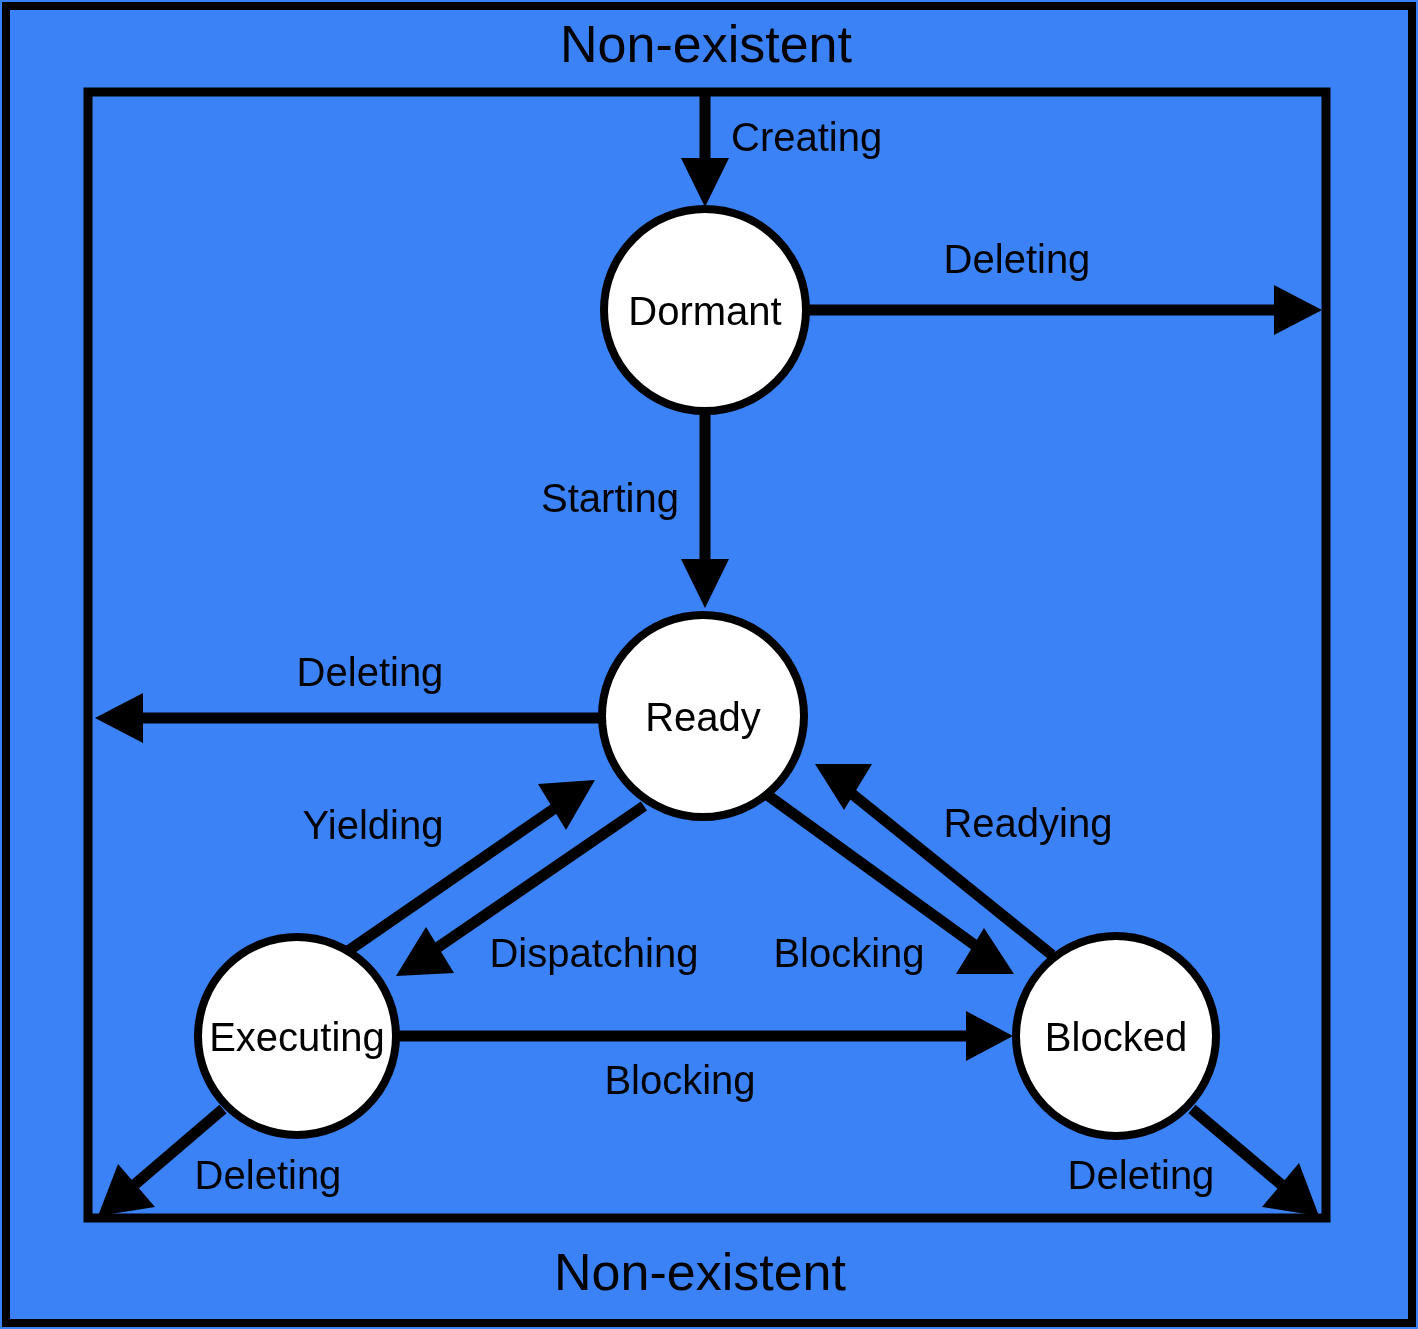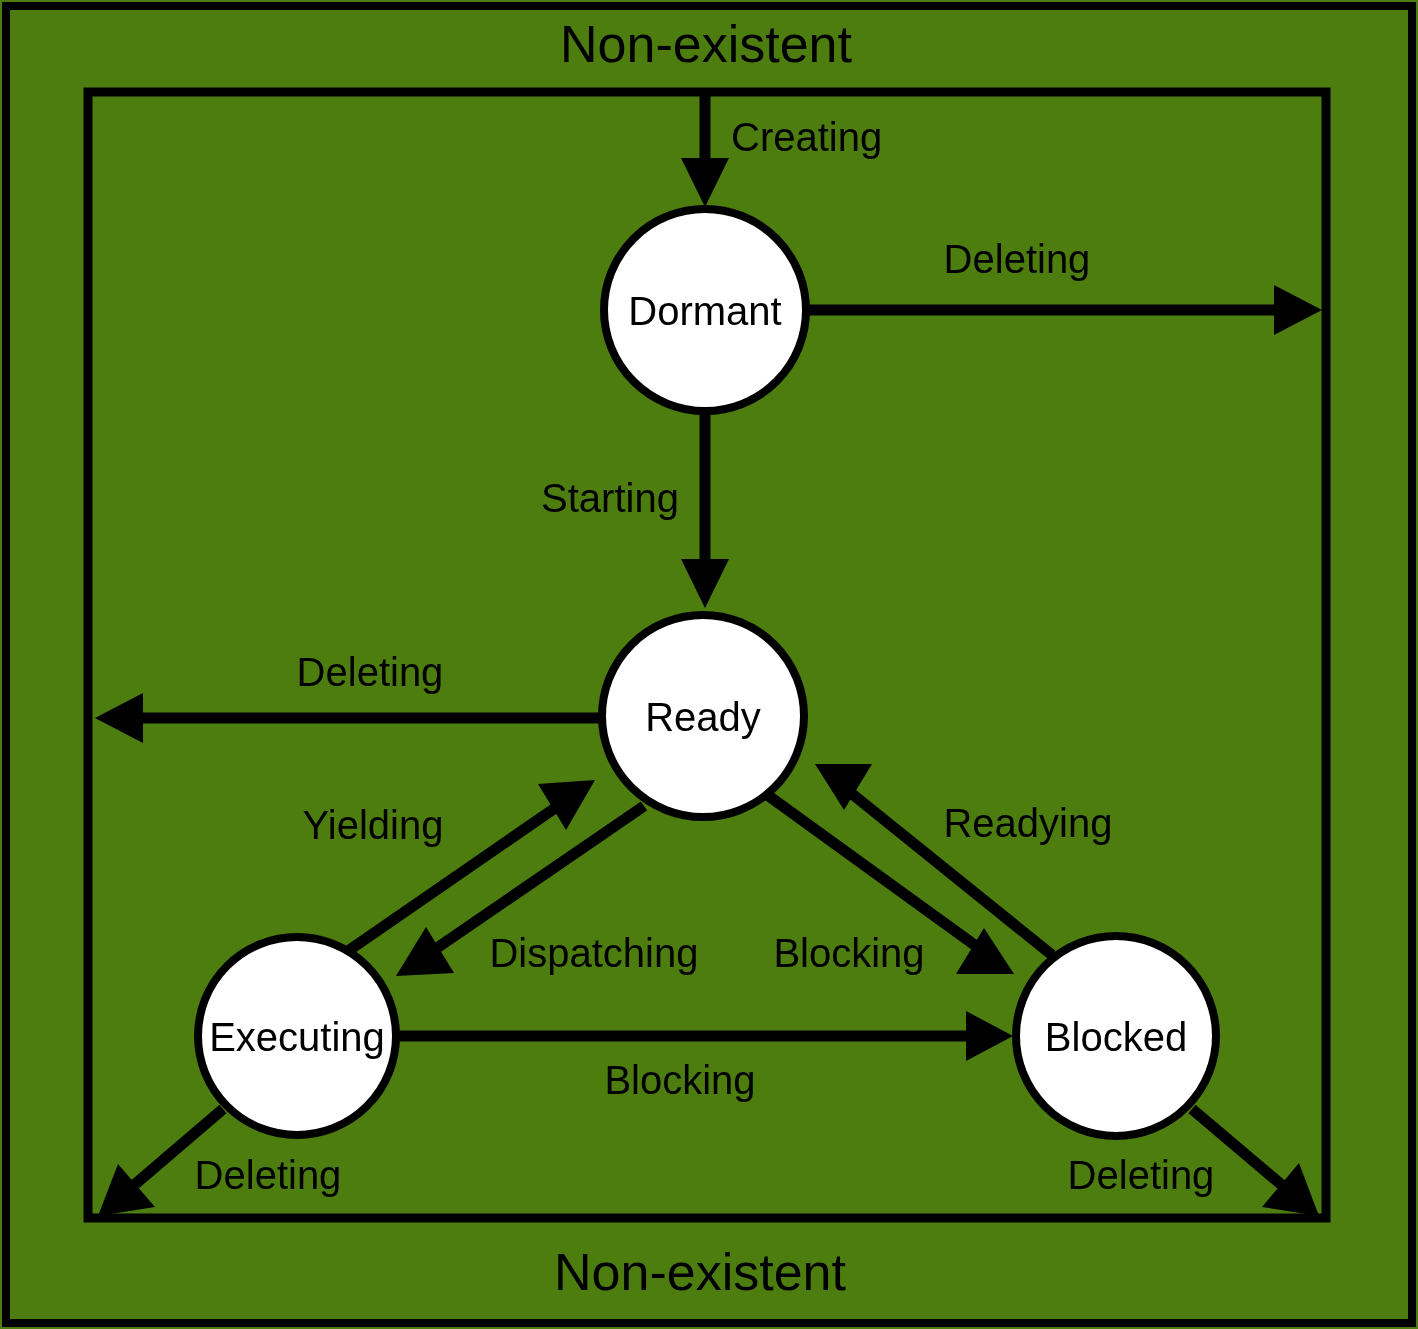--- a/index.html
+++ b/index.html
@@ -10,21 +10,21 @@
   body {
     width: 1418px;
     height: 1329px;
     font-family: "Liberation Sans", sans-serif;
     overflow: hidden;
   }
   #diagram-root {
     position: relative;
     width: 1418px;
     height: 1329px;
-    background: #4d7c0f;
+    background: #3b82f6;
     text-align: center;
   }
   svg.diagram {
     display: block;
     width: 1418px;
     height: 1329px;
   }
   .state-label {
     font-family: "Liberation Sans", sans-serif;
     font-size: 40px;

